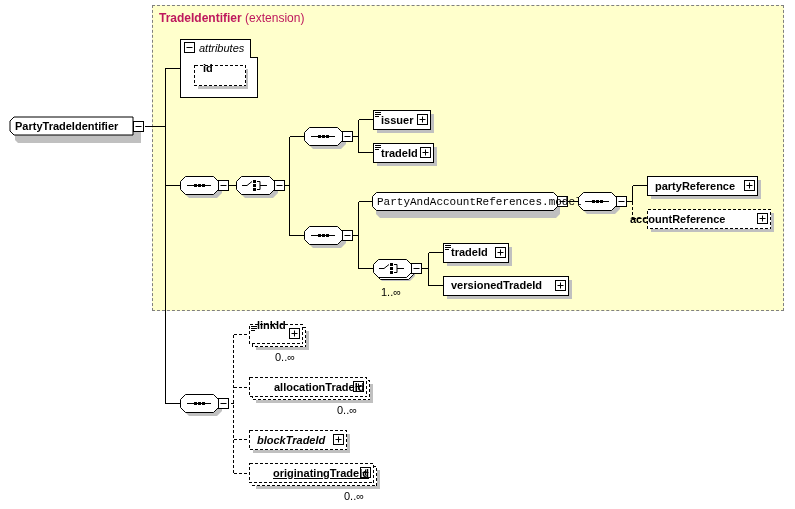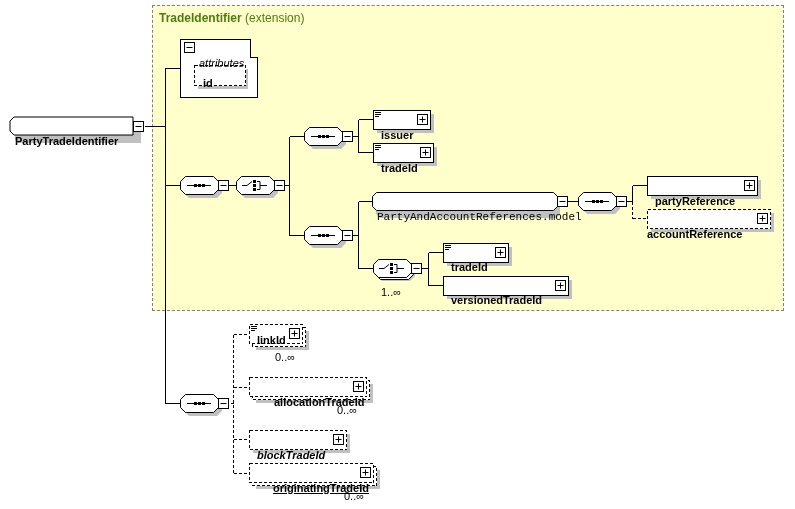--- a/index.html
+++ b/index.html
@@ -1,24 +1,24 @@
 <!DOCTYPE html>
 <html><head>
 <meta charset="utf-8">
 <style>
   html, body { margin: 0; padding: 0; background: #ffffff; }
   body { width: 795px; height: 509px; position: relative; overflow: hidden;
          font-family: "Liberation Sans", sans-serif; }
   #diagram { position: absolute; left: 0; top: 0; }
   .ext-box { position: absolute; left: 152px; top: 5px; width: 632px; height: 306px;
              background: #ffffcc; border: 1px dashed #808080; box-sizing: border-box; }
-  .ext-title { position: absolute; left: 159px; top: 11px; font-size: 12px; color: #4d7c0f; text-align: center; }
+  .ext-title { position: absolute; left: 159px; top: 11px; font-size: 12px; color: #be185d; text-align: center; }
   .ext-title b { font-weight: bold; }
   .lbl { position: absolute; font-size: 11px; font-weight: bold; color: #000;
-         white-space: nowrap; line-height: 14px; margin-top: 15px; }
+         white-space: nowrap; line-height: 14px; }
   .lbl.normal { font-weight: normal; }
   .lbl.italic { font-style: italic; font-weight: normal; }
   .occ { position: absolute; font-size: 11px; color: #000; white-space: nowrap; line-height: 12px; }
 </style>
 </head>
 <body>
 
 <div class="ext-box"></div>
 <div class="ext-title"><b>TradeIdentifier</b> <span>(extension)</span></div>
 
@@ -334,21 +334,21 @@
 
 <div class="lbl" style="left:15px;top:119px;">PartyTradeIdentifier</div>
 <div class="lbl italic" style="left:199px;top:41px;">attributes</div>
 <div class="lbl" style="left:203px;top:61px;">id</div>
 
 <div class="lbl" style="left:381px;top:113px;">issuer</div>
 <div class="lbl" style="left:381px;top:146px;">tradeId</div>
 
 <div class="lbl normal" style="left:377px;top:195px;font-family:Liberation Mono, monospace;">PartyAndAccountReferences.model</div>
 <div class="lbl" style="left:655px;top:179px;">partyReference</div>
-<div class="lbl" style="left:647px;top:212px;text-align:center;">accountReference</div>
+<div class="lbl" style="left:630px;top:212px;text-align:center;">accountReference</div>
 
 <div class="lbl" style="left:451px;top:245px;">tradeId</div>
 <div class="lbl" style="left:451px;top:278px;">versionedTradeId</div>
 <div class="occ" style="left:381px;top:286px;">1..∞</div>
 
 <div class="lbl" style="left:257px;top:318px;">linkId</div>
 <div class="occ" style="left:275px;top:351px;">0..∞</div>
 <div class="lbl" style="left:274px;top:380px;">allocationTradeId</div>
 <div class="occ" style="left:337px;top:404px;">0..∞</div>
 <div class="lbl" style="left:257px;top:433px;font-style:italic;">blockTradeId</div>

